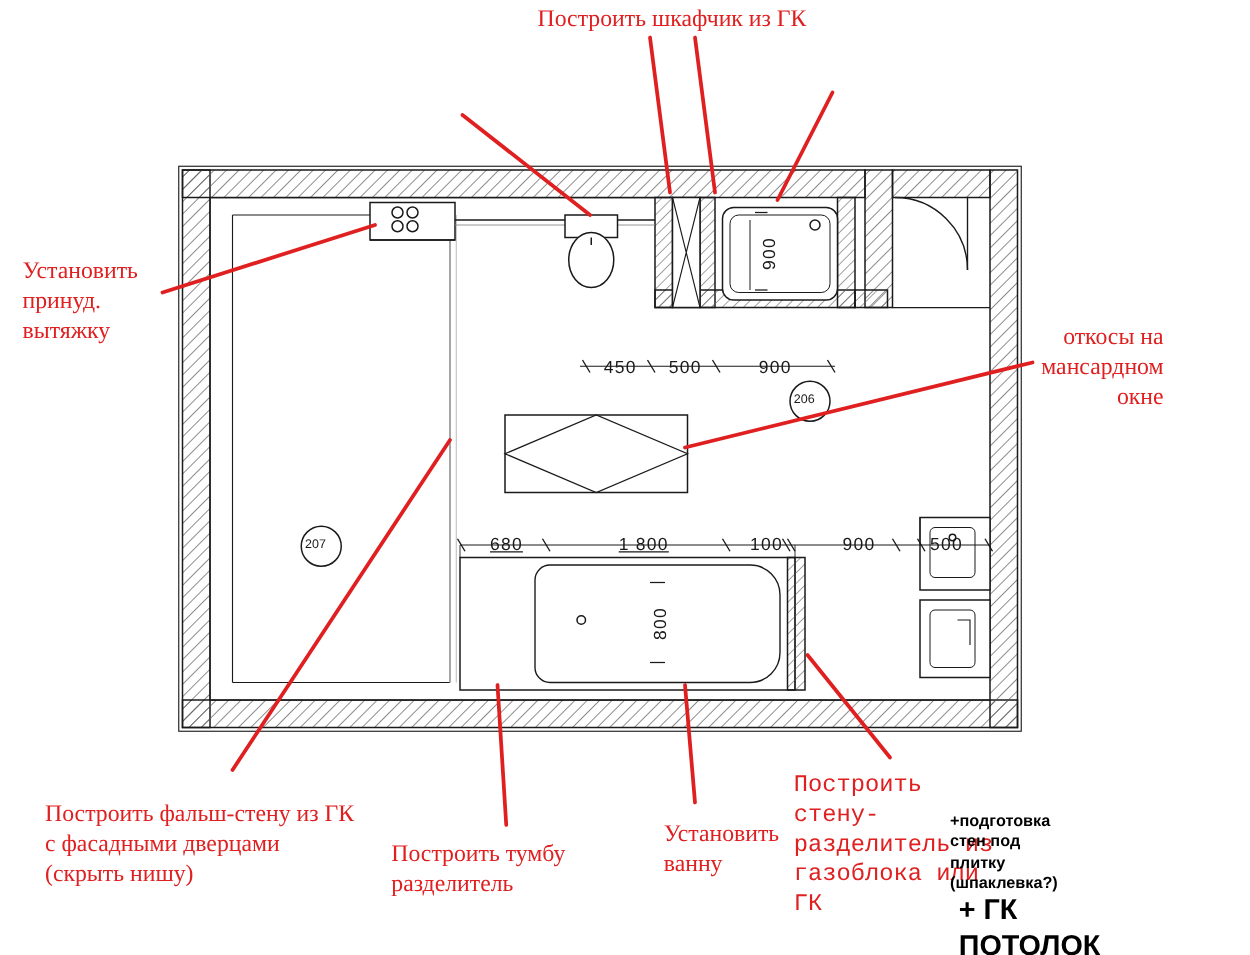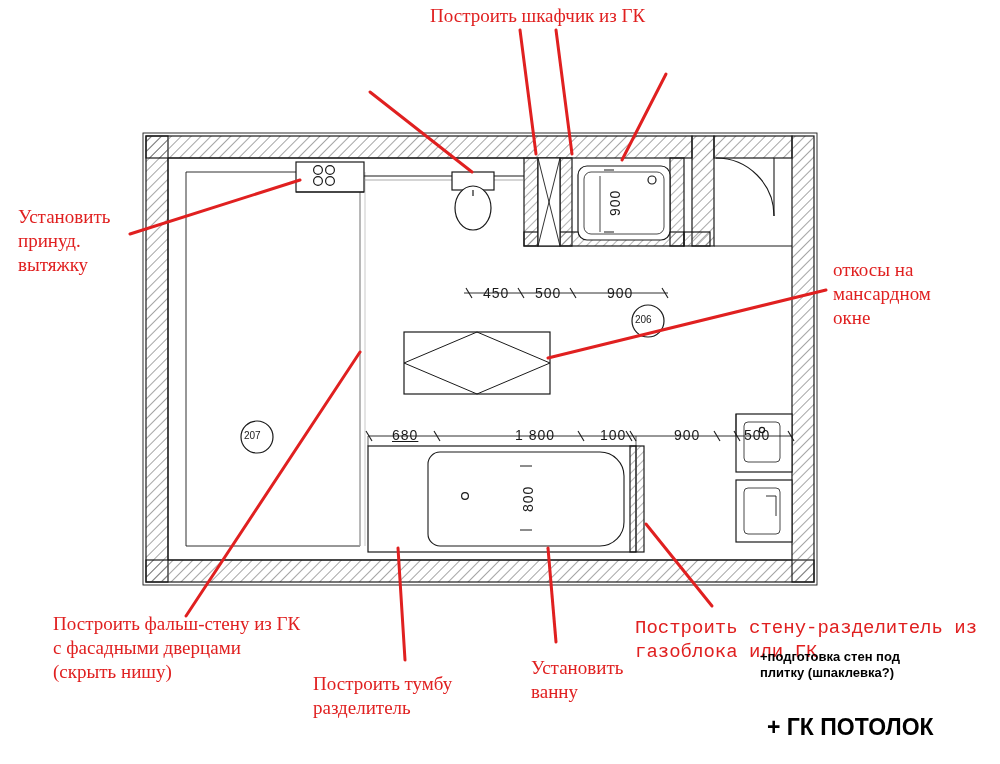--- a/index.html
+++ b/index.html
@@ -3,21 +3,21 @@
 <meta charset="utf-8">
 <style>
   html,body{margin:0;padding:0;}
   body{
     width:1000px;height:764px;
     background:#ffffff;
     font-family:"Liberation Serif", serif;
     position:relative;
     overflow:hidden;
   }
-  #stage{position:absolute;left:0;top:0;width:1000px;height:764px;}
+  #stage{position:absolute;left:0;top:0;width:816px;height:764px;}
   svg.layer{position:absolute;left:0;top:0;width:1000px;height:764px;}
   .ann{
     position:absolute;
     color:#e02020;
     font-family:"Liberation Serif", serif;
     font-size:19px;
     line-height:1.25;
     white-space:pre-line;
   }
   .note-bold{
@@ -197,25 +197,25 @@
   </svg>
 
   <div class="ann" style="left:430px;top:4px;">Построить шкафчик из ГК</div>
 
 
 
   <div class="ann" style="left:18px;top:205px;">Установить
 принуд.
 вытяжку</div>
 
-  <div class="ann" style="left:833px;top:258px;">откосы на
+  <div class="ann" style="left:833px;top:258px;text-align:right;">откосы на
 мансардном
 окне</div>
 
-  <div class="ann" style="left:36px;top:612px;margin-left:17px;">Построить фальш-стену из ГК
+  <div class="ann" style="left:36px;top:640px;">Построить фальш-стену из ГК
 с фасадными дверцами
 (скрыть нишу)</div>
 
   <div class="ann" style="left:313px;top:672px;">Построить тумбу
 разделитель</div>
 
   <div class="ann" style="left:531px;top:656px;">Установить
 ванну</div>
 
   <div class="ann" style="left:635px;top:617px;font-family:Liberation Mono, monospace;">Построить стену-разделитель из
@@ -223,21 +223,21 @@
 
   <div class="note-bold" style="left:760px;top:649px;font-size:13px;">+подготовка стен под
 плитку (шпаклевка?)</div>
   <div class="note-bold" style="left:767px;top:713px;font-size:23px;">+ ГК ПОТОЛОК</div>
 
   <div class="dim" style="left:483px;top:285px;">450</div>
   <div class="dim" style="left:535px;top:285px;">500</div>
   <div class="dim" style="left:607px;top:285px;">900</div>
 
   <div class="dim" style="left:392px;top:427px;text-decoration:underline;">680</div>
-  <div class="dim" style="left:515px;top:427px;">1 800</div>
+  <div class="dim" style="left:495px;top:427px;text-decoration:underline;">1 800</div>
   <div class="dim" style="left:600px;top:427px;">100</div>
   <div class="dim" style="left:674px;top:427px;">900</div>
   <div class="dim" style="left:744px;top:427px;">500</div>
 
   <div class="dim vert" style="left:607px;top:216px;">900</div>
   <div class="dim vert" style="left:520px;top:512px;">800</div>
 
   <div class="roomno" style="left:635px;top:314px;">206</div>
   <div class="roomno" style="left:244px;top:430px;">207</div>
 

